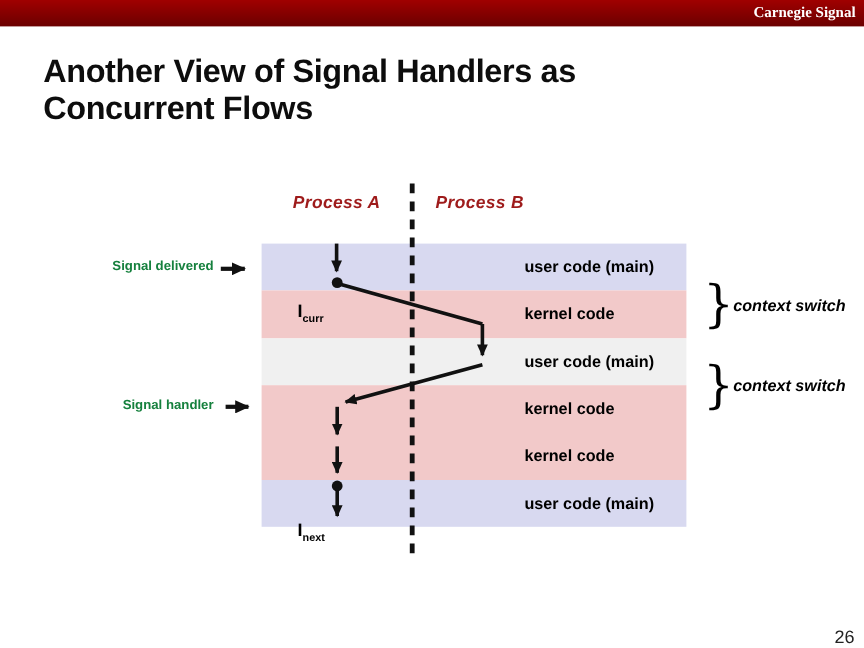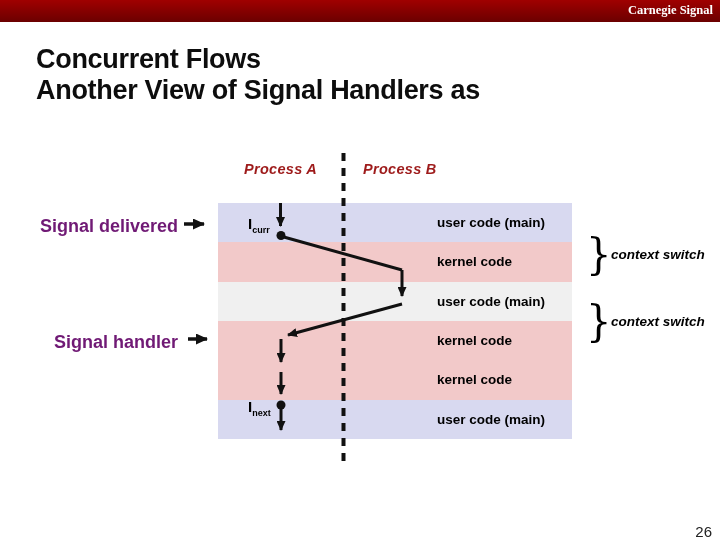--- a/index.html
+++ b/index.html
@@ -32,25 +32,25 @@
   }
   .band {
     flex:1; display:flex; align-items:center; box-sizing:border-box; padding-left:219px;
     font-weight:bold; font-size:13.5px; color:#000; white-space:nowrap;text-align:center;
   }
   .band.user   { background:var(--band-user,#D8D9F0); }
   .band.kernel { background:var(--band-kernel,#F2C9C9); }
   .band.gray   { background:var(--band-gray,#F0F0F0); }
   .sig-label {
     position:absolute; left:38px; width:140px; text-align:right;
-    font-weight:bold; font-size:18px; color:#701a75;
+    font-weight:bold; font-size:11px; color:#15803d;
   }
   .sig-delivered { top:216px; }
   .sig-received  { top:332px; }
-  .ilabel { position:absolute; font-weight:bold; font-size:15px; color:#000; }
+  .ilabel { position:absolute; font-weight:bold; font-size:15px; color:#000;margin-top:36px; }
   .ilabel sub { font-size:9px; font-weight:bold; }
   .i-curr { left:248px; top:215px; }
   .i-next { left:248px; top:398px; }
   .brace {
     position:absolute; left:586px; font-family:"DejaVu Serif", serif;
     font-size:40px; line-height:42px; color:#000; transform:scaleY(1.05);
   }
   .brace-1 { top:233px; }
   .brace-2 { top:300px; }
   .ctx {
@@ -65,22 +65,22 @@
 </head>
 <body>
 
 <div class="slide">
 
   <div class="topbar">
     <span class="brand">Carnegie Signal</span>
   </div>
 
   <div class="title">
+    <div>Another View of Signal Handlers as</div>
     <div>Concurrent Flows</div>
-    <div>Another View of Signal Handlers as</div>
   </div>
 
   <div class="proc-label proc-a">Process A</div>
   <div class="proc-label proc-b">Process B</div>
 
   <div class="bands">
     <div class="band user">
         <span>user code (main)</span>
       </div>
     <div class="band kernel">

